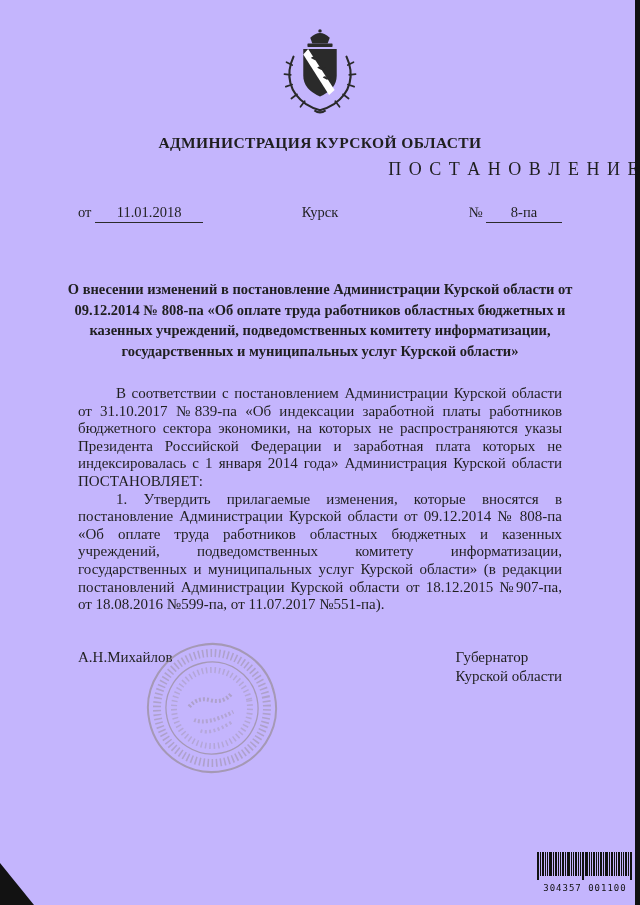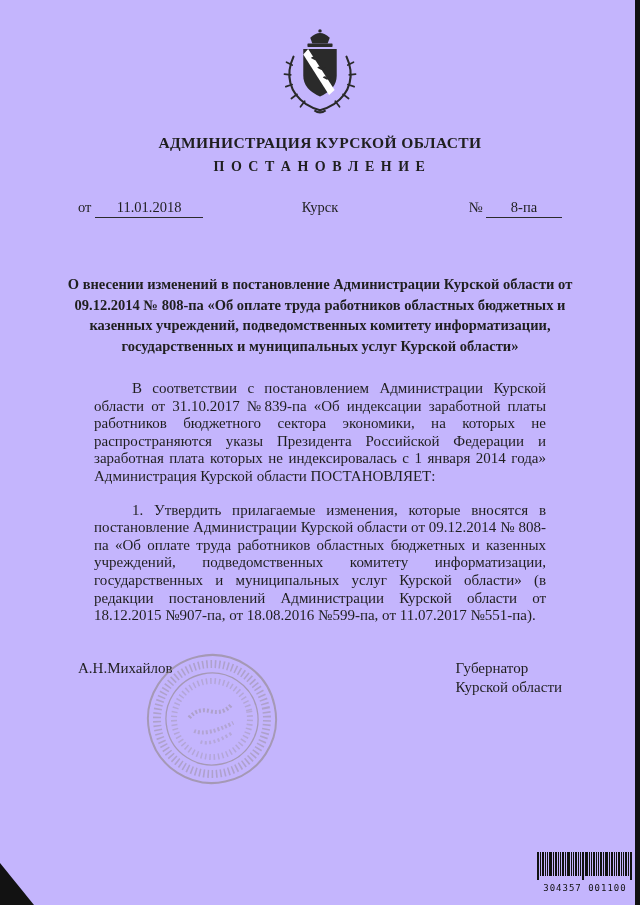--- a/index.html
+++ b/index.html
@@ -11,22 +11,22 @@
     font-family:"Liberation Serif", serif;
     color:#1f1f1f;
     overflow:hidden;
   }
   .emblem { width:84px; margin:26px auto 0; text-align:center; }
   .org-name {
     margin-top:12px; text-align:center;
     font-weight:bold; font-size:15.5px; letter-spacing:.4px;
   }
   .doc-type {
-    margin-top:7px; text-align:center;
-    font-weight:bold; font-size:14px; letter-spacing:1.5px;
+    margin-top:7px; text-align:right;
+    font-weight:normal; font-size:18px; letter-spacing:1.5px;
   }
   .meta-row {
     display:flex; align-items:baseline;
     margin:24px 78px 16px; font-size:14.5px;
   }
   .meta-left, .meta-right { flex:1; white-space:nowrap; }
   .meta-center { flex:1; text-align:center; }
   .meta-right { text-align:right; }
   .ul {
     display:inline-block; text-align:center;
@@ -37,21 +37,21 @@
   .doc-title {
     margin:56px auto 8px; width:506px;
     text-align:center; font-weight:bold;
     font-size:14.5px; line-height:20.5px;
   }
   .body-text {
     margin:24px 78px 0;
     font-size:15px; line-height:17.6px;
     text-align:justify;
   }
-  .body-text p { margin:16px; text-indent:38px; }
+  .body-text p { margin:0; text-indent:38px; }
   .sig-row {
     position:relative;
     margin:34px 78px 0;
     display:flex; justify-content:space-between;
     font-size:15px; line-height:19px;
   }
   .stamp {
     position:absolute; left:64px; top:-10px;
     width:140px; height:140px;
     opacity:.48; transform:rotate(-12deg);

